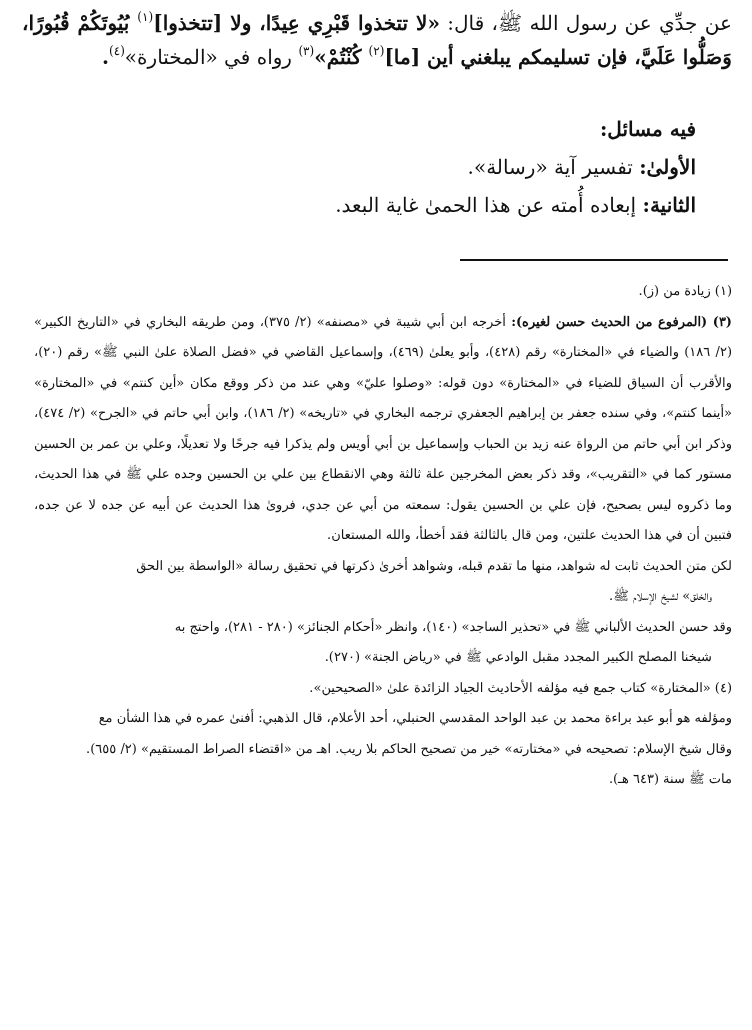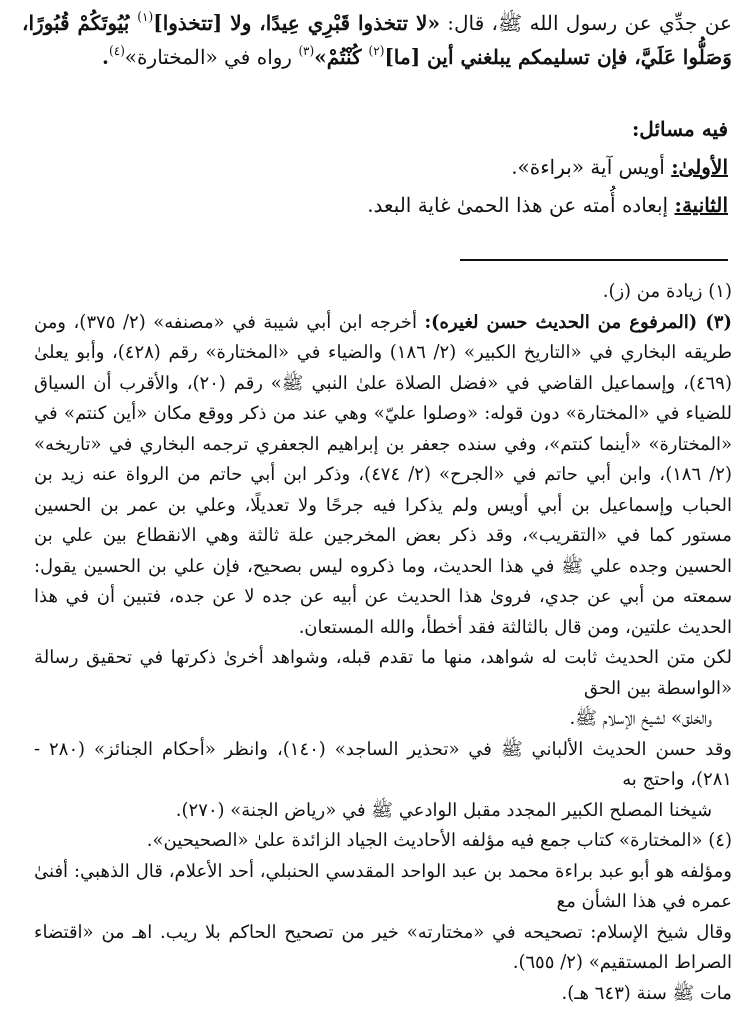--- a/index.html
+++ b/index.html
@@ -10,47 +10,47 @@
     direction: rtl;
   }
   .page { position: relative; width: 752px; height: 818px; }
   .main-text {
     position: absolute; right: 20px; left: 22px; top: 6px;
     font-size: 20px; line-height: 34px; font-weight: bold;
     text-align: justify; text-align-last: right;
   }
   .main-text .plain { font-weight: normal; }
   .main-text sup { font-size: 12px; font-weight: normal; vertical-align: 9px; line-height: 0; }
-  .issues { position: absolute; right: 24px; top: 110px; font-size: 20px; line-height: 38px; }
+  .issues { position: absolute; right: 56px; top: 110px; font-size: 20px; line-height: 38px; }
   .issues .heading { font-weight: bold; }
-  .issues .label { font-weight: bold; text-decoration: underline; }
+  .issues .label { font-weight: bold; }
   .separator {
     position: absolute; right: 24px; top: 259px; width: 268px; height: 2px; background: #111111;
   }
   .footnotes {
     position: absolute; right: 20px; left: 34px; top: 276px;
-    font-size: 18px; line-height: 30.5px;
+    font-size: 13px; line-height: 30.5px;
   }
   .fn { text-align: justify; text-align-last: right; }
   .fn .cont { display: block; padding-right: 20px; text-align-last: right; }
   .fn .lead { font-weight: bold; }
 </style>
 </head>
 <body>
 
 <div class="page">
 
   <div class="main-text">
     <span class="plain">عن جدِّي عن رسول الله ﷺ، قال: </span><span>«لا تتخذوا قَبْرِي عِيدًا، ولا [تتخذوا]</span><sup>(١)</sup><span> بُيُوتَكُمْ قُبُورًا، وَصَلُّوا عَلَيَّ، فإن تسليمكم يبلغني أين [ما]</span><sup>(٢)</sup><span> كُنْتُمْ»</span><sup>(٣)</sup><span class="plain"> رواه في «المختارة»</span><sup>(٤)</sup><span>.</span>
   </div>
 
   <div class="issues">
     <div class="heading">فيه مسائل:</div>
     <div>
-      <span class="label">الأولىٰ:</span><span> أويس آية «براءة».</span>
+      <span class="label">الأولىٰ:</span><span> تفسير آية «رسالة».</span>
     </div>
     <div>
       <span class="label">الثانية:</span><span> إبعاده أُمته عن هذا الحمىٰ غاية البعد.</span>
     </div>
   </div>
 
   <div class="separator"></div>
 
   <div class="footnotes">
     <div class="fn">(١) زيادة من (ز).</div>

